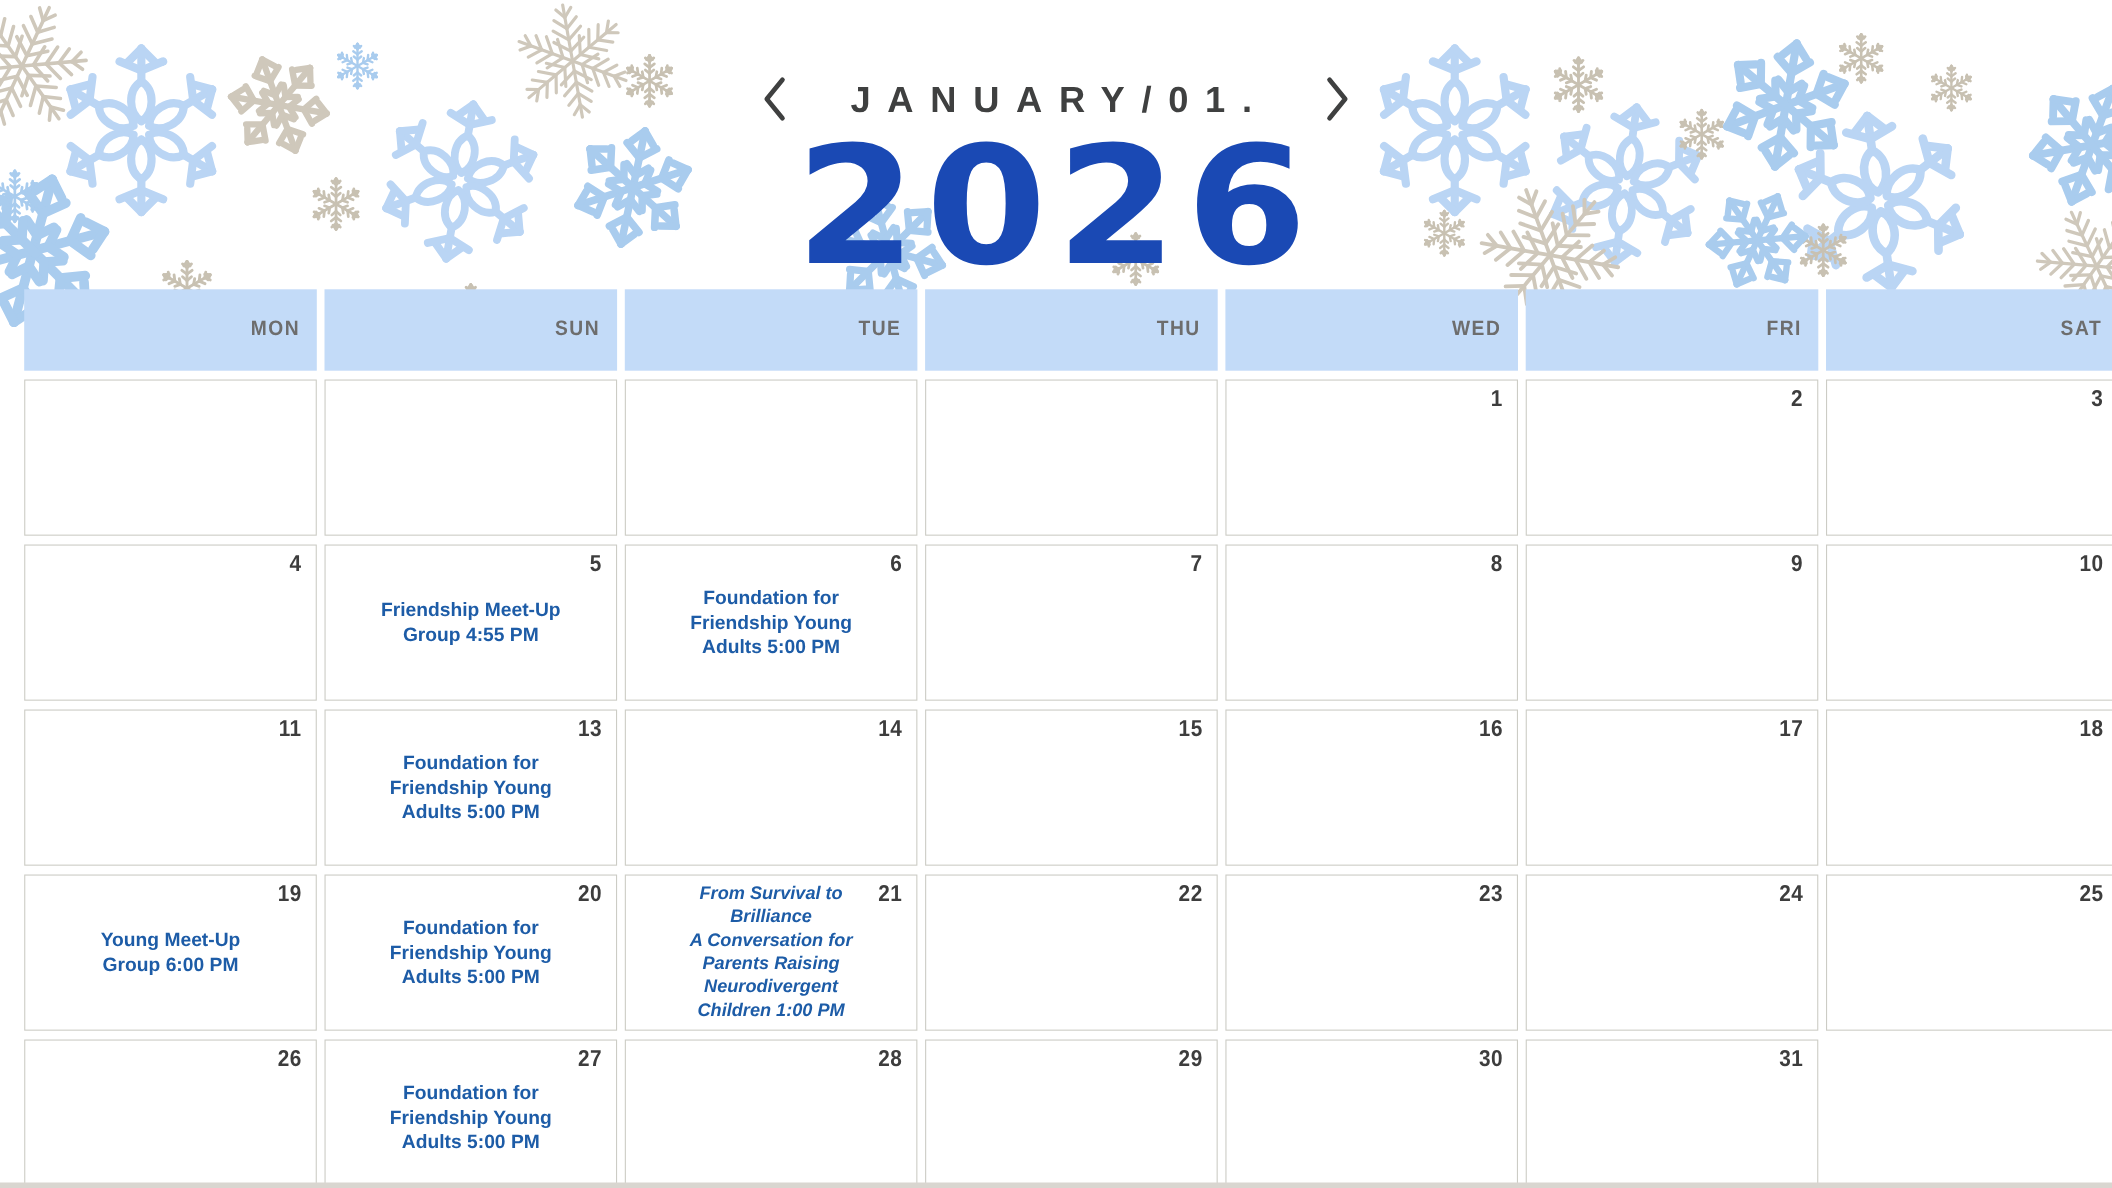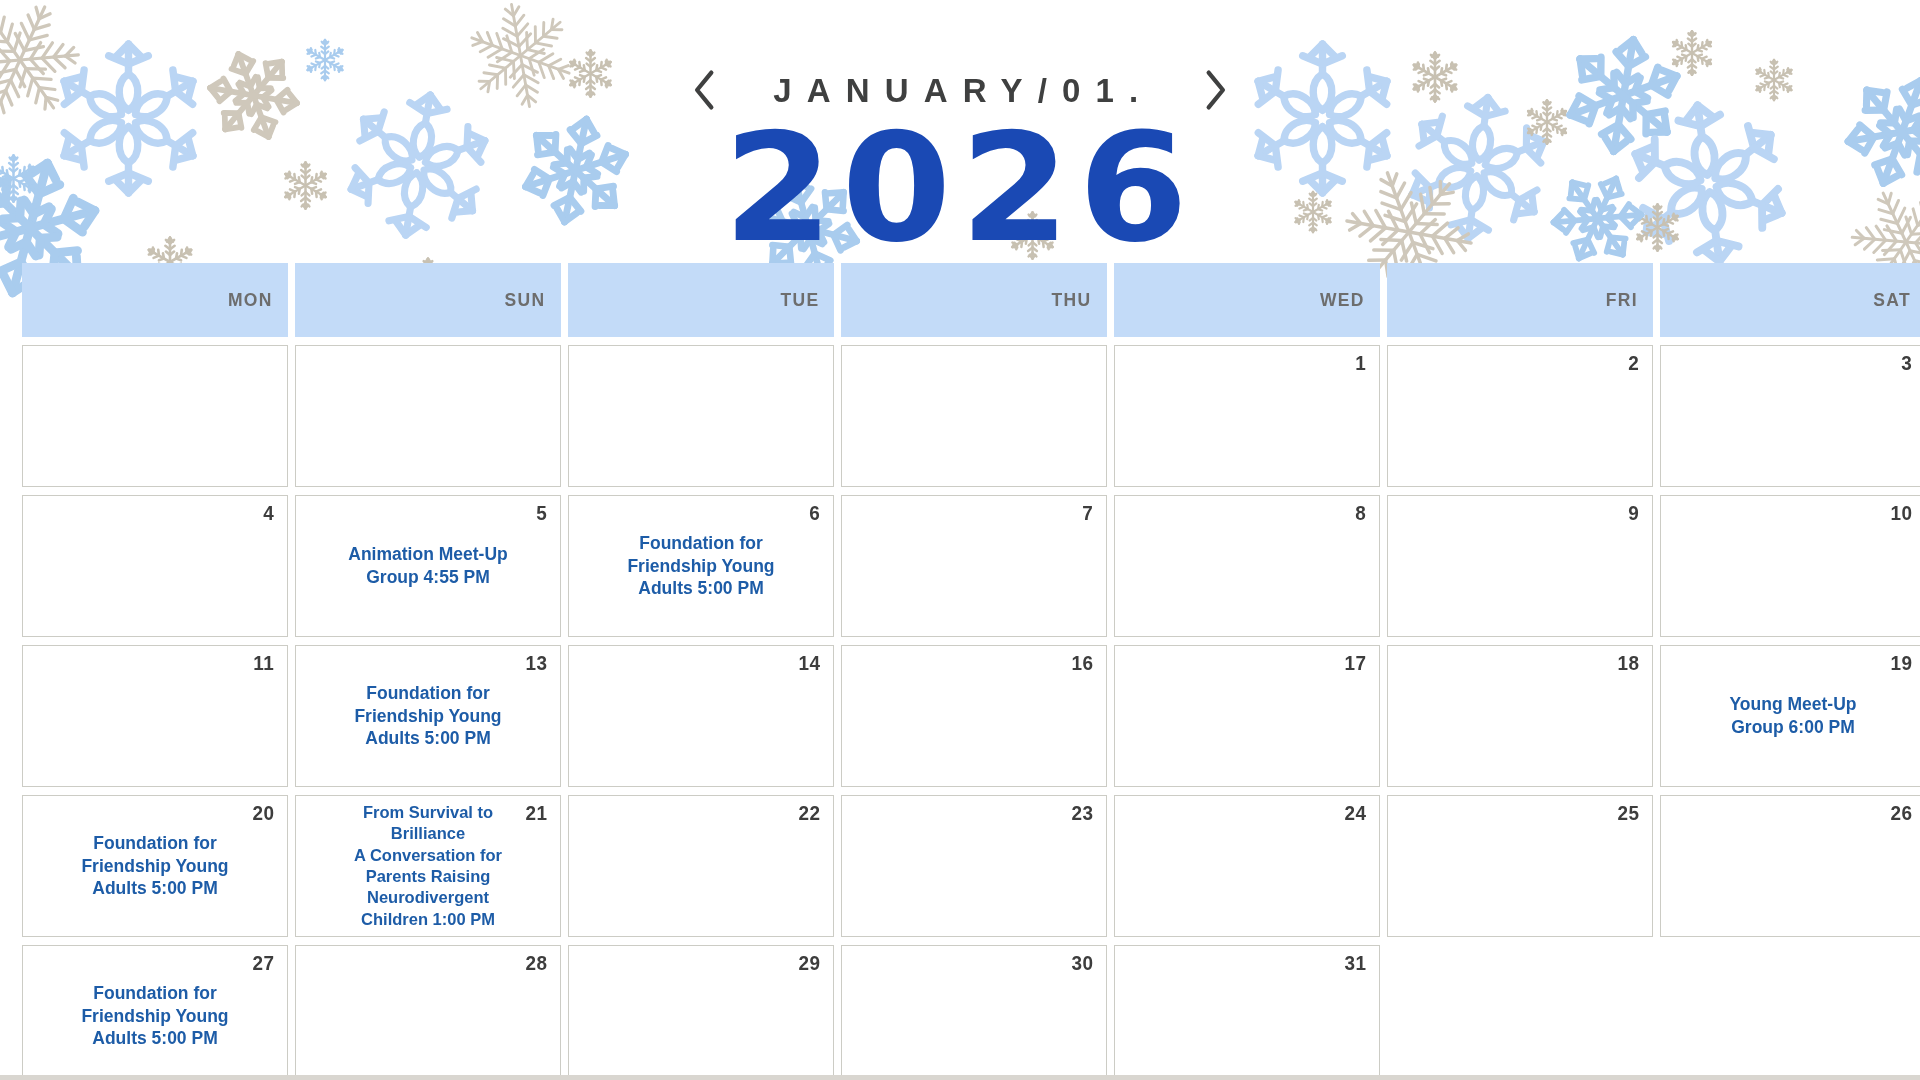--- a/index.html
+++ b/index.html
@@ -61,21 +61,21 @@
     transform:scaleX(.9);transform-origin:right top;letter-spacing:.5px;
   }
   .event-wrap{
     position:absolute;inset:4px 8px;
     display:flex;align-items:center;justify-content:center;
   }
   .event{
     text-align:center;color:var(--event-blue);
     font-weight:700;font-size:17.5px;line-height:1.31;cursor:pointer;
   }
-  .event.long{font-size:16.5px;line-height:1.3;}
+  .event.long{font-size:16.5px;line-height:1.3;font-style:italic;}
 
   .bottom-strip{
     position:absolute;left:0;top:1075px;width:100%;height:5px;
     background:#d9d6d0;z-index:3;
   }
 </style>
 </head>
 <body>
 
 <div id="flakes">
@@ -1992,21 +1992,21 @@
       <div class="day-cell">
         <span class="day-num">3</span>
       </div>
       <div class="day-cell">
         <span class="day-num">4</span>
       </div>
       <div class="day-cell">
         <span class="day-num">5</span>
         <div class="event-wrap">
           <div class="event">
-            <div class="event-line">Animation Meet-Up</div>
+            <div class="event-line">Friendship Meet-Up</div>
             <div class="event-line">Group 4:55 PM</div>
           </div>
         </div>
       </div>
       <div class="day-cell">
         <span class="day-num">6</span>
         <div class="event-wrap">
           <div class="event">
             <div class="event-line">Foundation for</div>
             <div class="event-line">Friendship Young</div>
@@ -2034,20 +2034,23 @@
         <div class="event-wrap">
           <div class="event">
             <div class="event-line">Foundation for</div>
             <div class="event-line">Friendship Young</div>
             <div class="event-line">Adults 5:00 PM</div>
           </div>
         </div>
       </div>
       <div class="day-cell">
         <span class="day-num">14</span>
+      </div>
+      <div class="day-cell">
+        <span class="day-num">15</span>
       </div>
       <div class="day-cell">
         <span class="day-num">16</span>
       </div>
       <div class="day-cell">
         <span class="day-num">17</span>
       </div>
       <div class="day-cell">
         <span class="day-num">18</span>
       </div>

